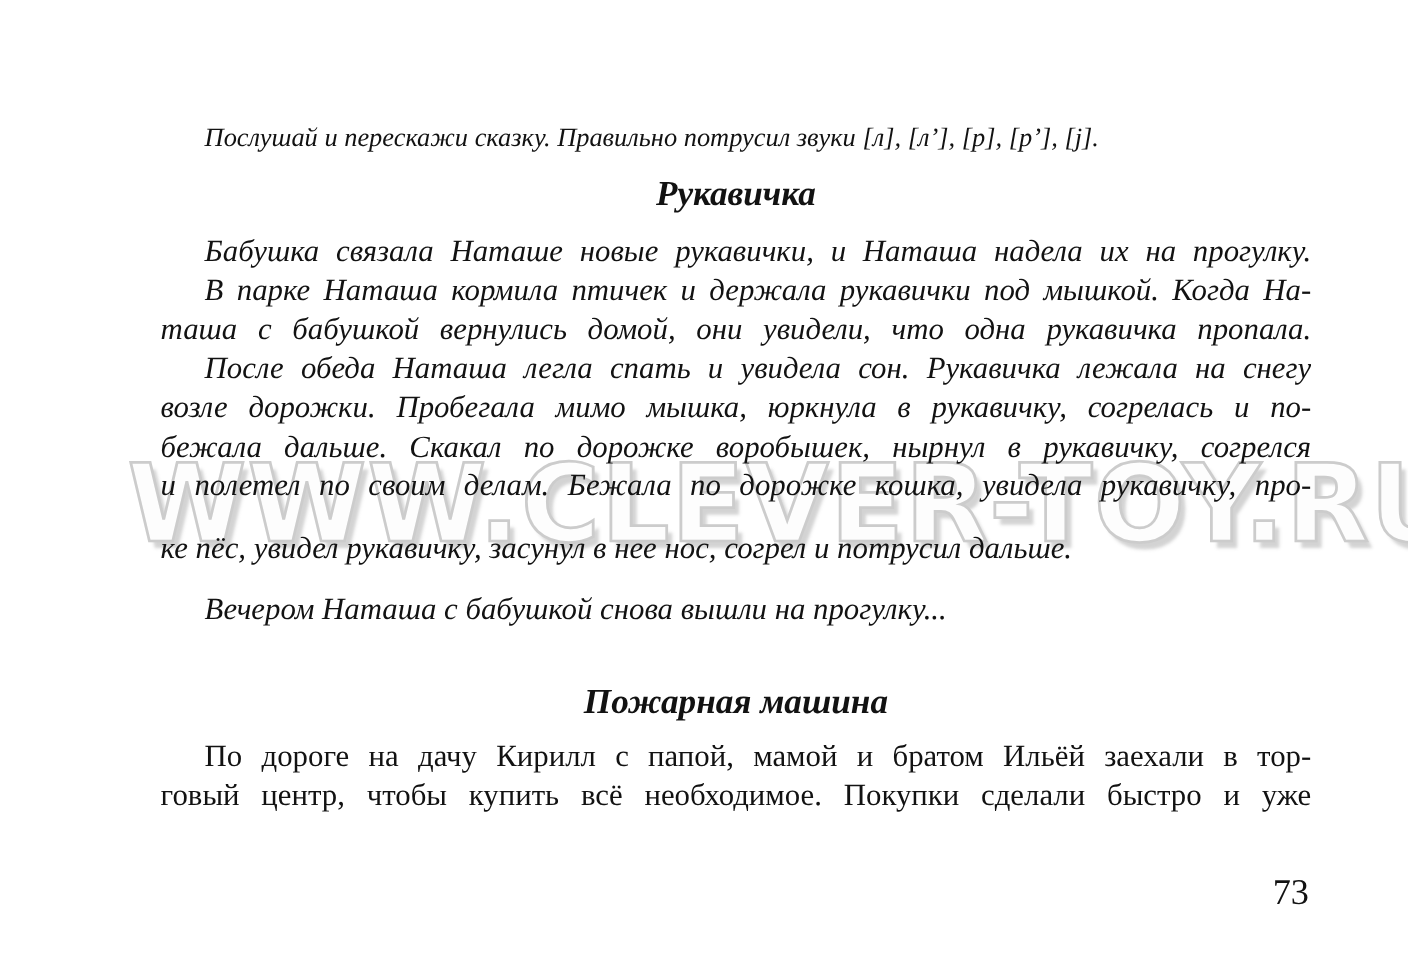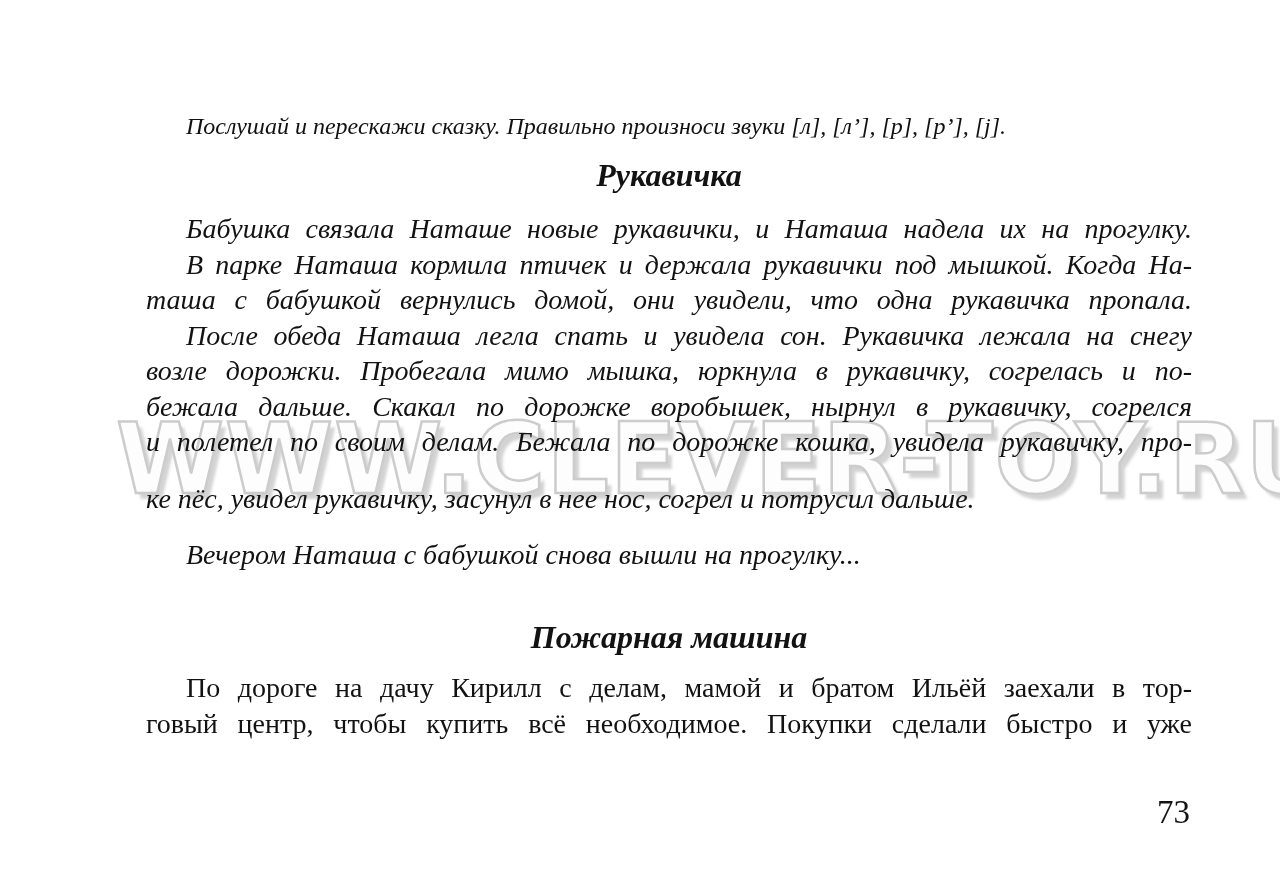--- a/index.html
+++ b/index.html
@@ -60,21 +60,21 @@
     text-align:right;
   }
 </style>
 </head>
 <body>
 
 <div class="page">
 
   <div class="watermark">www.clever-toy.ru</div>
 
-  <p class="layer instruction">Послушай и перескажи сказку. Правильно произноси звуки [л], [л’], [р], [р’], [j].</p>
+  <p class="layer instruction">Послушай и перескажи сказку. Правильно потрусил звуки [л], [л’], [р], [р’], [j].</p>
 
   <h1 id="title-1" class="layer story-title">Рукавичка</h1>
 
   <div id="story1-text" class="layer textblock">
     <div class="para">
       <div class="line indent fill">Бабушка связала Наташе новые рукавички, и Наташа надела их на прогулку.</div>
     </div>
     <div class="para">
       <div class="line indent fill">В парке Наташа кормила птичек и держала рукавички под мышкой. Когда На-</div>
       <div class="line fill">таша с бабушкой вернулись домой, они увидели, что одна рукавичка пропала.</div>
@@ -88,20 +88,20 @@
     </div>
     <div class="para">
       <div class="line indent end">Вечером Наташа с бабушкой снова вышли на прогулку...</div>
     </div>
   </div>
 
   <h1 id="title-2" class="layer story-title">Пожарная машина</h1>
 
   <div id="story2-text" class="layer textblock">
     <div class="para">
-      <div class="line indent fill">По дороге на дачу Кирилл с делам, мамой и братом Ильёй заехали в тор-</div>
+      <div class="line indent fill">По дороге на дачу Кирилл с папой, мамой и братом Ильёй заехали в тор-</div>
       <div class="line fill">говый центр, чтобы купить всё необходимое. Покупки сделали быстро и уже</div>
     </div>
   </div>
 
   <div class="layer page-number">73</div>
 
 </div>
 
 </body></html>

